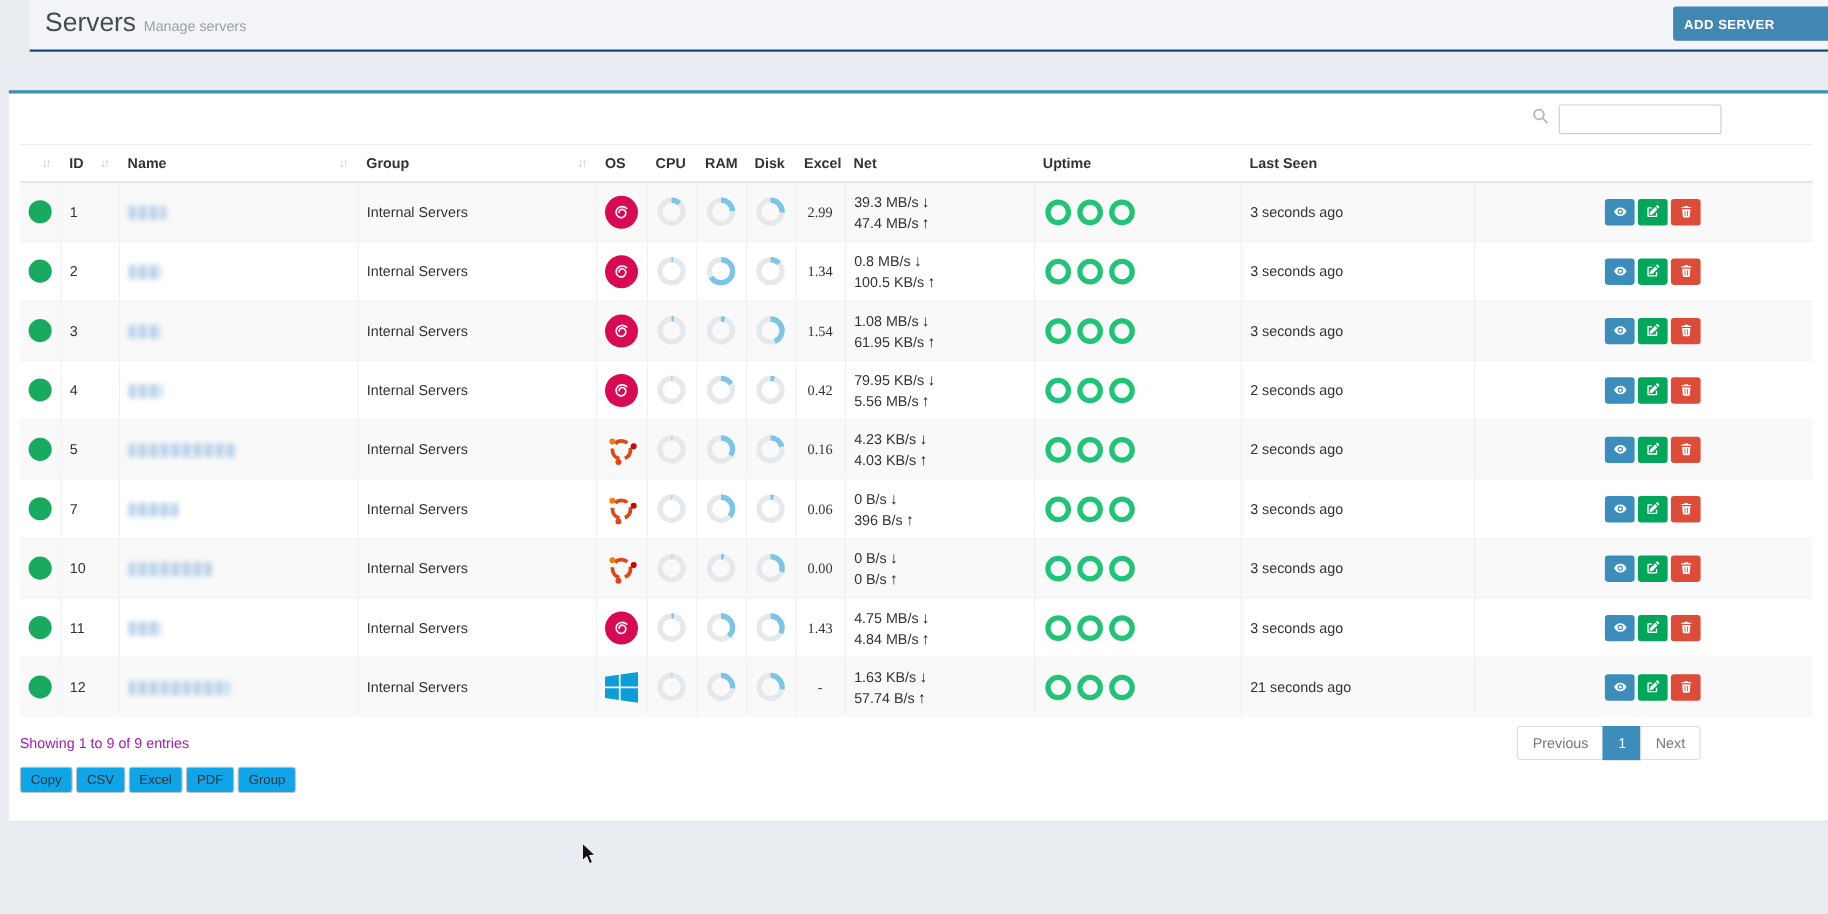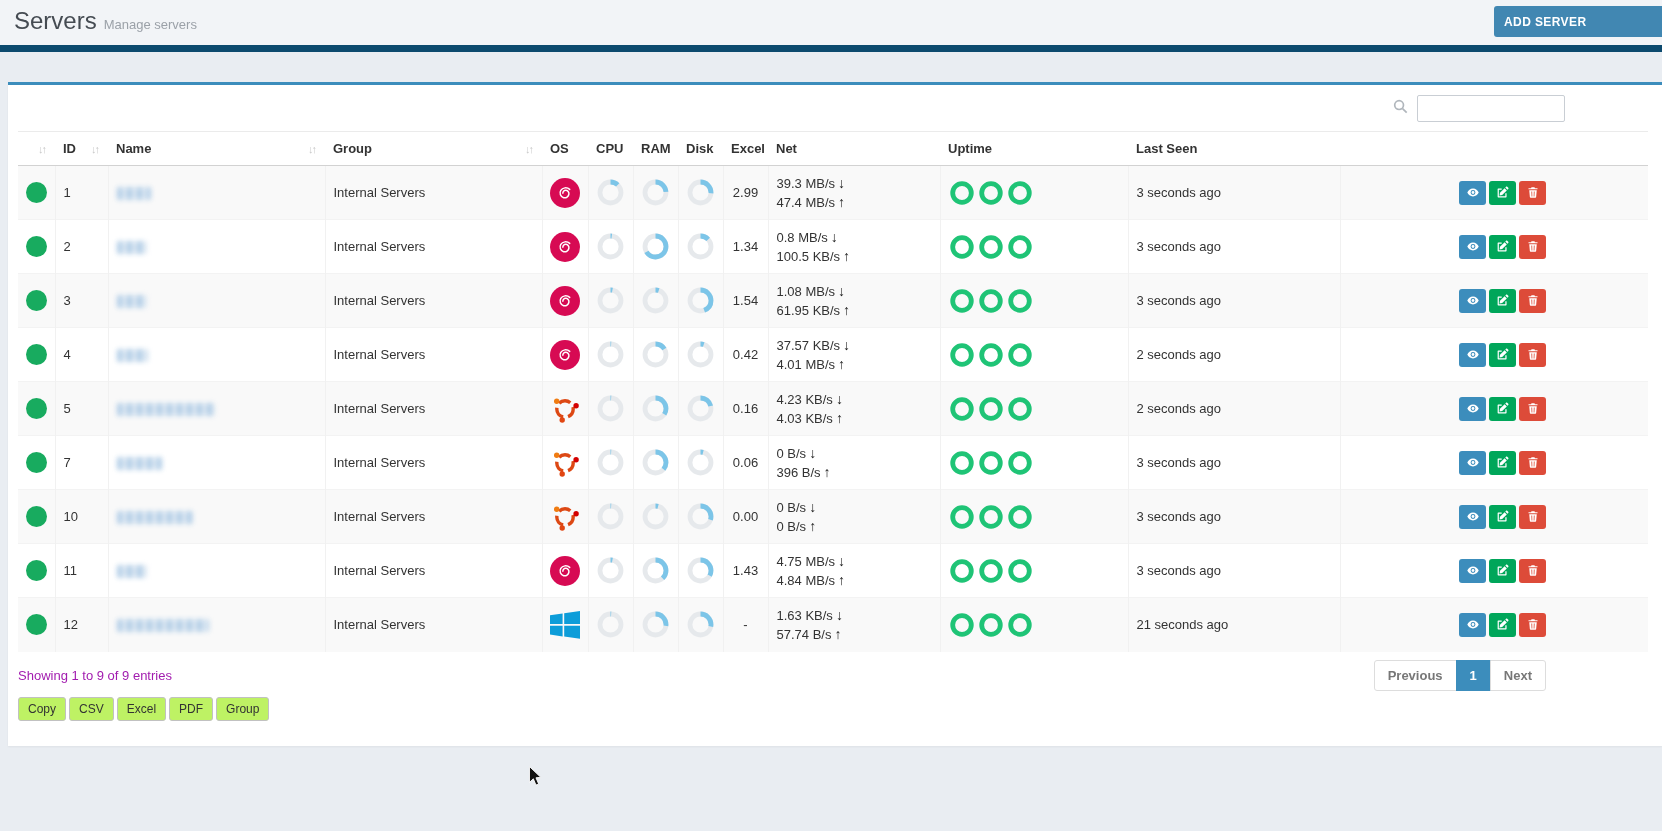--- a/index.html
+++ b/index.html
@@ -3,21 +3,21 @@
 <meta charset="utf-8">
 <style>
   html,body{margin:0;padding:0;}
   body{
     width:1662px;height:831px;overflow:hidden;position:relative;
     background:#e9edf2;
     font-family:"Liberation Sans", sans-serif;
     -webkit-font-smoothing:antialiased;
   }
   
-  .top-strip{height:45px;background:#f2f4f7;border-bottom:7px solid #0c4a6e;position:relative;}
+  .top-strip{height:45px;background:#f2f4f7;border-bottom:2px solid #0c4a6e;position:relative;margin-left:27px;}
   .page-title{position:absolute;left:14px;top:7px;font-size:24px;font-weight:400;color:#454b52;margin:0;line-height:28px;}
   .page-title small{font-size:13px;color:#9ba1a8;font-weight:400;margin-left:7px;}
   .add-server{
     position:absolute;left:1494px;top:6px;height:31px;width:190px;
     background:#4187b2;border:none;border-radius:3px;
     color:#fff;font-weight:bold;font-size:12px;letter-spacing:.4px;
     text-align:left;padding:0 0 0 10px;cursor:pointer;
     font-family:"Liberation Sans",sans-serif;
   }
   
@@ -36,21 +36,21 @@
   table{border-collapse:collapse;margin-left:10px;width:1630px;table-layout:fixed;font-size:13px;color:#333;}
   thead th{
     height:34px;text-align:left;font-size:13px;font-weight:bold;color:#333;
     border-top:1px solid #ebebeb;border-bottom:1px solid #d2d2d2;padding:0 8px;box-sizing:border-box;
   }
   .th-flex{display:flex;align-items:center;justify-content:space-between;}
   .sort-icon{color:#c9c9c9;font-size:11px;letter-spacing:-2px;font-weight:bold;padding-right:2px;}
   tbody td{height:54px;border-top:1px solid #f3f3f3;padding:0 8px;box-sizing:border-box;vertical-align:middle;}
   tbody td + td{border-left:1px solid #f1f1f1;}
   tbody tr:nth-child(odd) td{background:#f9f9f9;}
-  .c-center{text-align:center;padding:0 3px;}
+  .c-center{text-align:center;padding:0 3px;font-family:Liberation Serif, serif;}
   td svg{vertical-align:middle;}
   .status-dot{width:21px;height:21px;border-radius:50%;background:#18ab5f;display:block;margin:0 auto;}
   .name-blur{
     display:inline-block;height:13px;border-radius:2px;vertical-align:middle;
     background:repeating-linear-gradient(90deg,#aecbe6 0 5px,#dbe7f2 5px 10px);
     filter:blur(2.5px);opacity:.95;
   }
   .net-line{line-height:19px;white-space:nowrap;}
   .net-arrow{font-weight:bold;color:#1a1a1a;margin-left:3px;font-size:14px;}
   .uptime-cell svg{margin-right:3px;}
@@ -60,25 +60,25 @@
     width:27px;height:24px;border:none;border-radius:3px;margin-left:3px;cursor:pointer;padding:0;
   }
   .btn-view{background:#3c8dbc;}
   .btn-edit{background:#00a65a;}
   .btn-del{background:#dd4b39;}
   
   .tfooter{position:relative;padding:16px 0 0 10px;}
   .showing{font-size:13px;color:#a21caf;}
   .export-buttons{margin-top:14px;display:flex;gap:3px;}
   .export-btn{
-    border:1px solid #c1c1c1;background:#bef264;border-radius:3px;
+    border:1px solid #c1c1c1;background:#0ea5e9;border-radius:3px;
     font-size:12px;color:#333;padding:4px 9px;cursor:pointer;
     font-family:"Liberation Sans",sans-serif;
   }
-  .pagination{position:absolute;right:116px;top:8px;display:flex;font-size:13px;font-weight:bold;}
+  .pagination{position:absolute;right:116px;top:8px;display:flex;font-size:13px;}
   .page-btn{border:1px solid #ddd;background:#fff;color:#777;padding:7px 13px;margin-left:-1px;cursor:pointer;}
   .page-btn.prev{border-radius:3px 0 0 3px;}
   .page-btn.next{border-radius:0 3px 3px 0;}
   .page-btn.active{background:#3c8dbc;border-color:#3c8dbc;color:#fff;}
   .mouse-cursor{position:absolute;left:528px;top:766px;pointer-events:none;}
 </style>
 </head>
 <body>
 
 <div class="top-strip">
@@ -372,22 +372,22 @@
     <td class="c-center"><svg width="31" height="31" viewBox="0 0 31 31">
     <circle cx="15.5" cy="15.5" r="10.5" fill="none" stroke="#e6e9ec" stroke-width="4.8"></circle>
     <circle cx="15.5" cy="15.5" r="10.5" fill="none" stroke="#7cc5e8" stroke-width="4.8" stroke-dasharray="10.555751316061706 65.97344572538566" transform="rotate(-90 15.5 15.5)"></circle>
             </svg></td>
     <td class="c-center"><svg width="31" height="31" viewBox="0 0 31 31">
     <circle cx="15.5" cy="15.5" r="10.5" fill="none" stroke="#e6e9ec" stroke-width="4.8"></circle>
     <circle cx="15.5" cy="15.5" r="10.5" fill="none" stroke="#7cc5e8" stroke-width="4.8" stroke-dasharray="3.298672286269283 65.97344572538566" transform="rotate(-90 15.5 15.5)"></circle>
             </svg></td>
     <td class="c-center">0.42</td>
     <td>
-      <div class="net-line"><span>37.57 KB/s</span><span class="net-arrow">↓</span></div>
-      <div class="net-line"><span>4.01 MB/s</span><span class="net-arrow">↑</span></div>
+      <div class="net-line"><span>79.95 KB/s</span><span class="net-arrow">↓</span></div>
+      <div class="net-line"><span>5.56 MB/s</span><span class="net-arrow">↑</span></div>
     </td>
     <td class="uptime-cell"><svg width="26" height="26" viewBox="0 0 26 26">
     <circle cx="13" cy="13" r="9.3" fill="none" stroke="#1fc476" stroke-width="4.8"></circle>
             </svg><svg width="26" height="26" viewBox="0 0 26 26">
     <circle cx="13" cy="13" r="9.3" fill="none" stroke="#1fc476" stroke-width="4.8"></circle>
             </svg><svg width="26" height="26" viewBox="0 0 26 26">
     <circle cx="13" cy="13" r="9.3" fill="none" stroke="#1fc476" stroke-width="4.8"></circle>
             </svg></td>
     <td>2 seconds ago</td>
     <td class="actions-cell">

